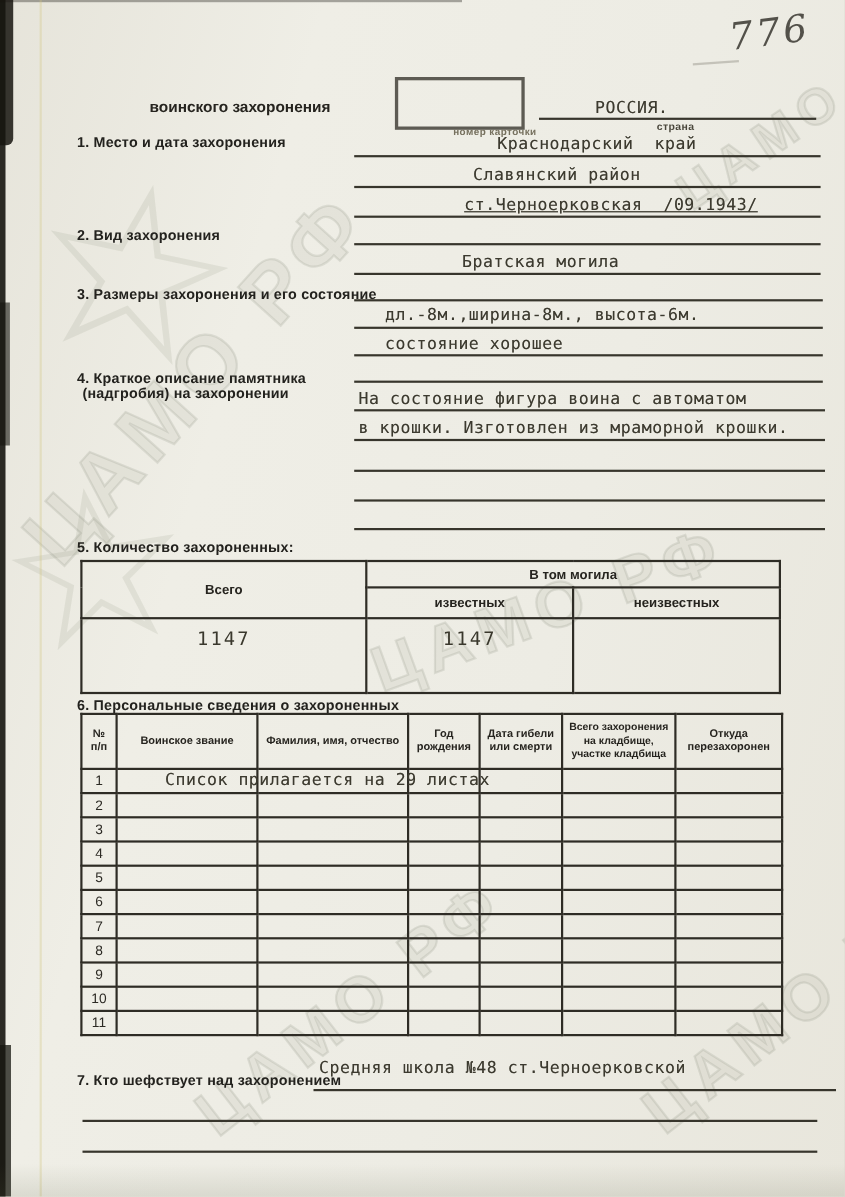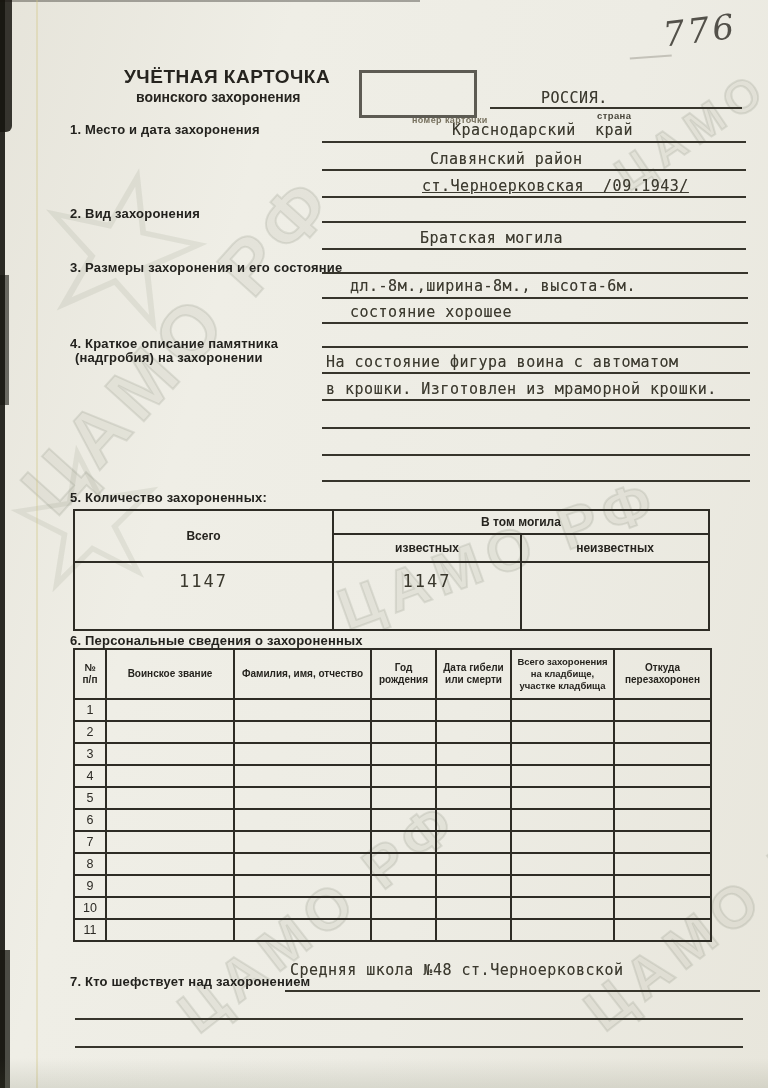--- a/index.html
+++ b/index.html
@@ -66,21 +66,20 @@
 
   <div class="edge" style="left:0;top:0;width:5px;height:1088px;opacity:.9;"></div>
   <div class="edge" style="left:0;top:0;width:12px;height:132px;opacity:.85;border-radius:0 0 6px 0;"></div>
   <div class="edge" style="left:0;top:275px;width:9px;height:130px;opacity:.6;"></div>
   <div class="edge" style="left:0;top:950px;width:10px;height:138px;opacity:.75;"></div>
   <div class="edge" style="left:0;top:0;width:420px;height:2px;opacity:.35;"></div>
   <div class="fold"></div>
   <div class="pencil"></div>
   <div class="shadow-bottom"></div>
 
-  <div class="title">УЧЁТНАЯ КАРТОЧКА</div>
   <div class="subtitle">воинского захоронения</div>
   <div class="hand">776</div>
 
   <div class="numbox"></div>
   <div class="caption faded" style="left:380px;top:115px;margin-left:32px;">номер карточки</div>
 
   <div class="typed" style="left:541px;top:89px;">РОССИЯ.</div>
   <div class="uline" style="left:490px;top:107px;width:252px;"></div>
   <div class="caption" style="left:597px;top:110px;text-align:right;">страна</div>
 
@@ -255,20 +254,21 @@
           <td class="num">11</td>
           <td></td>
           <td></td>
           <td></td>
           <td></td>
           <td></td>
           <td></td>
         </tr>
   </tbody>
     </table>
+  <div class="typed" style="left:150px;top:700px;">Список прилагается на 29 листах</div>
 
   <div class="lbl" style="left:70px;top:974px;">7. Кто шефствует над захоронением</div>
   <div class="typed" style="left:290px;top:961px;">Средняя школа №48 ст.Черноерковской</div>
   <div class="uline" style="left:285px;top:990px;width:475px;"></div>
   <div class="uline" style="left:75px;top:1018px;width:668px;"></div>
   <div class="uline" style="left:75px;top:1046px;width:668px;"></div>
 
 </div>
 
 </body></html>

